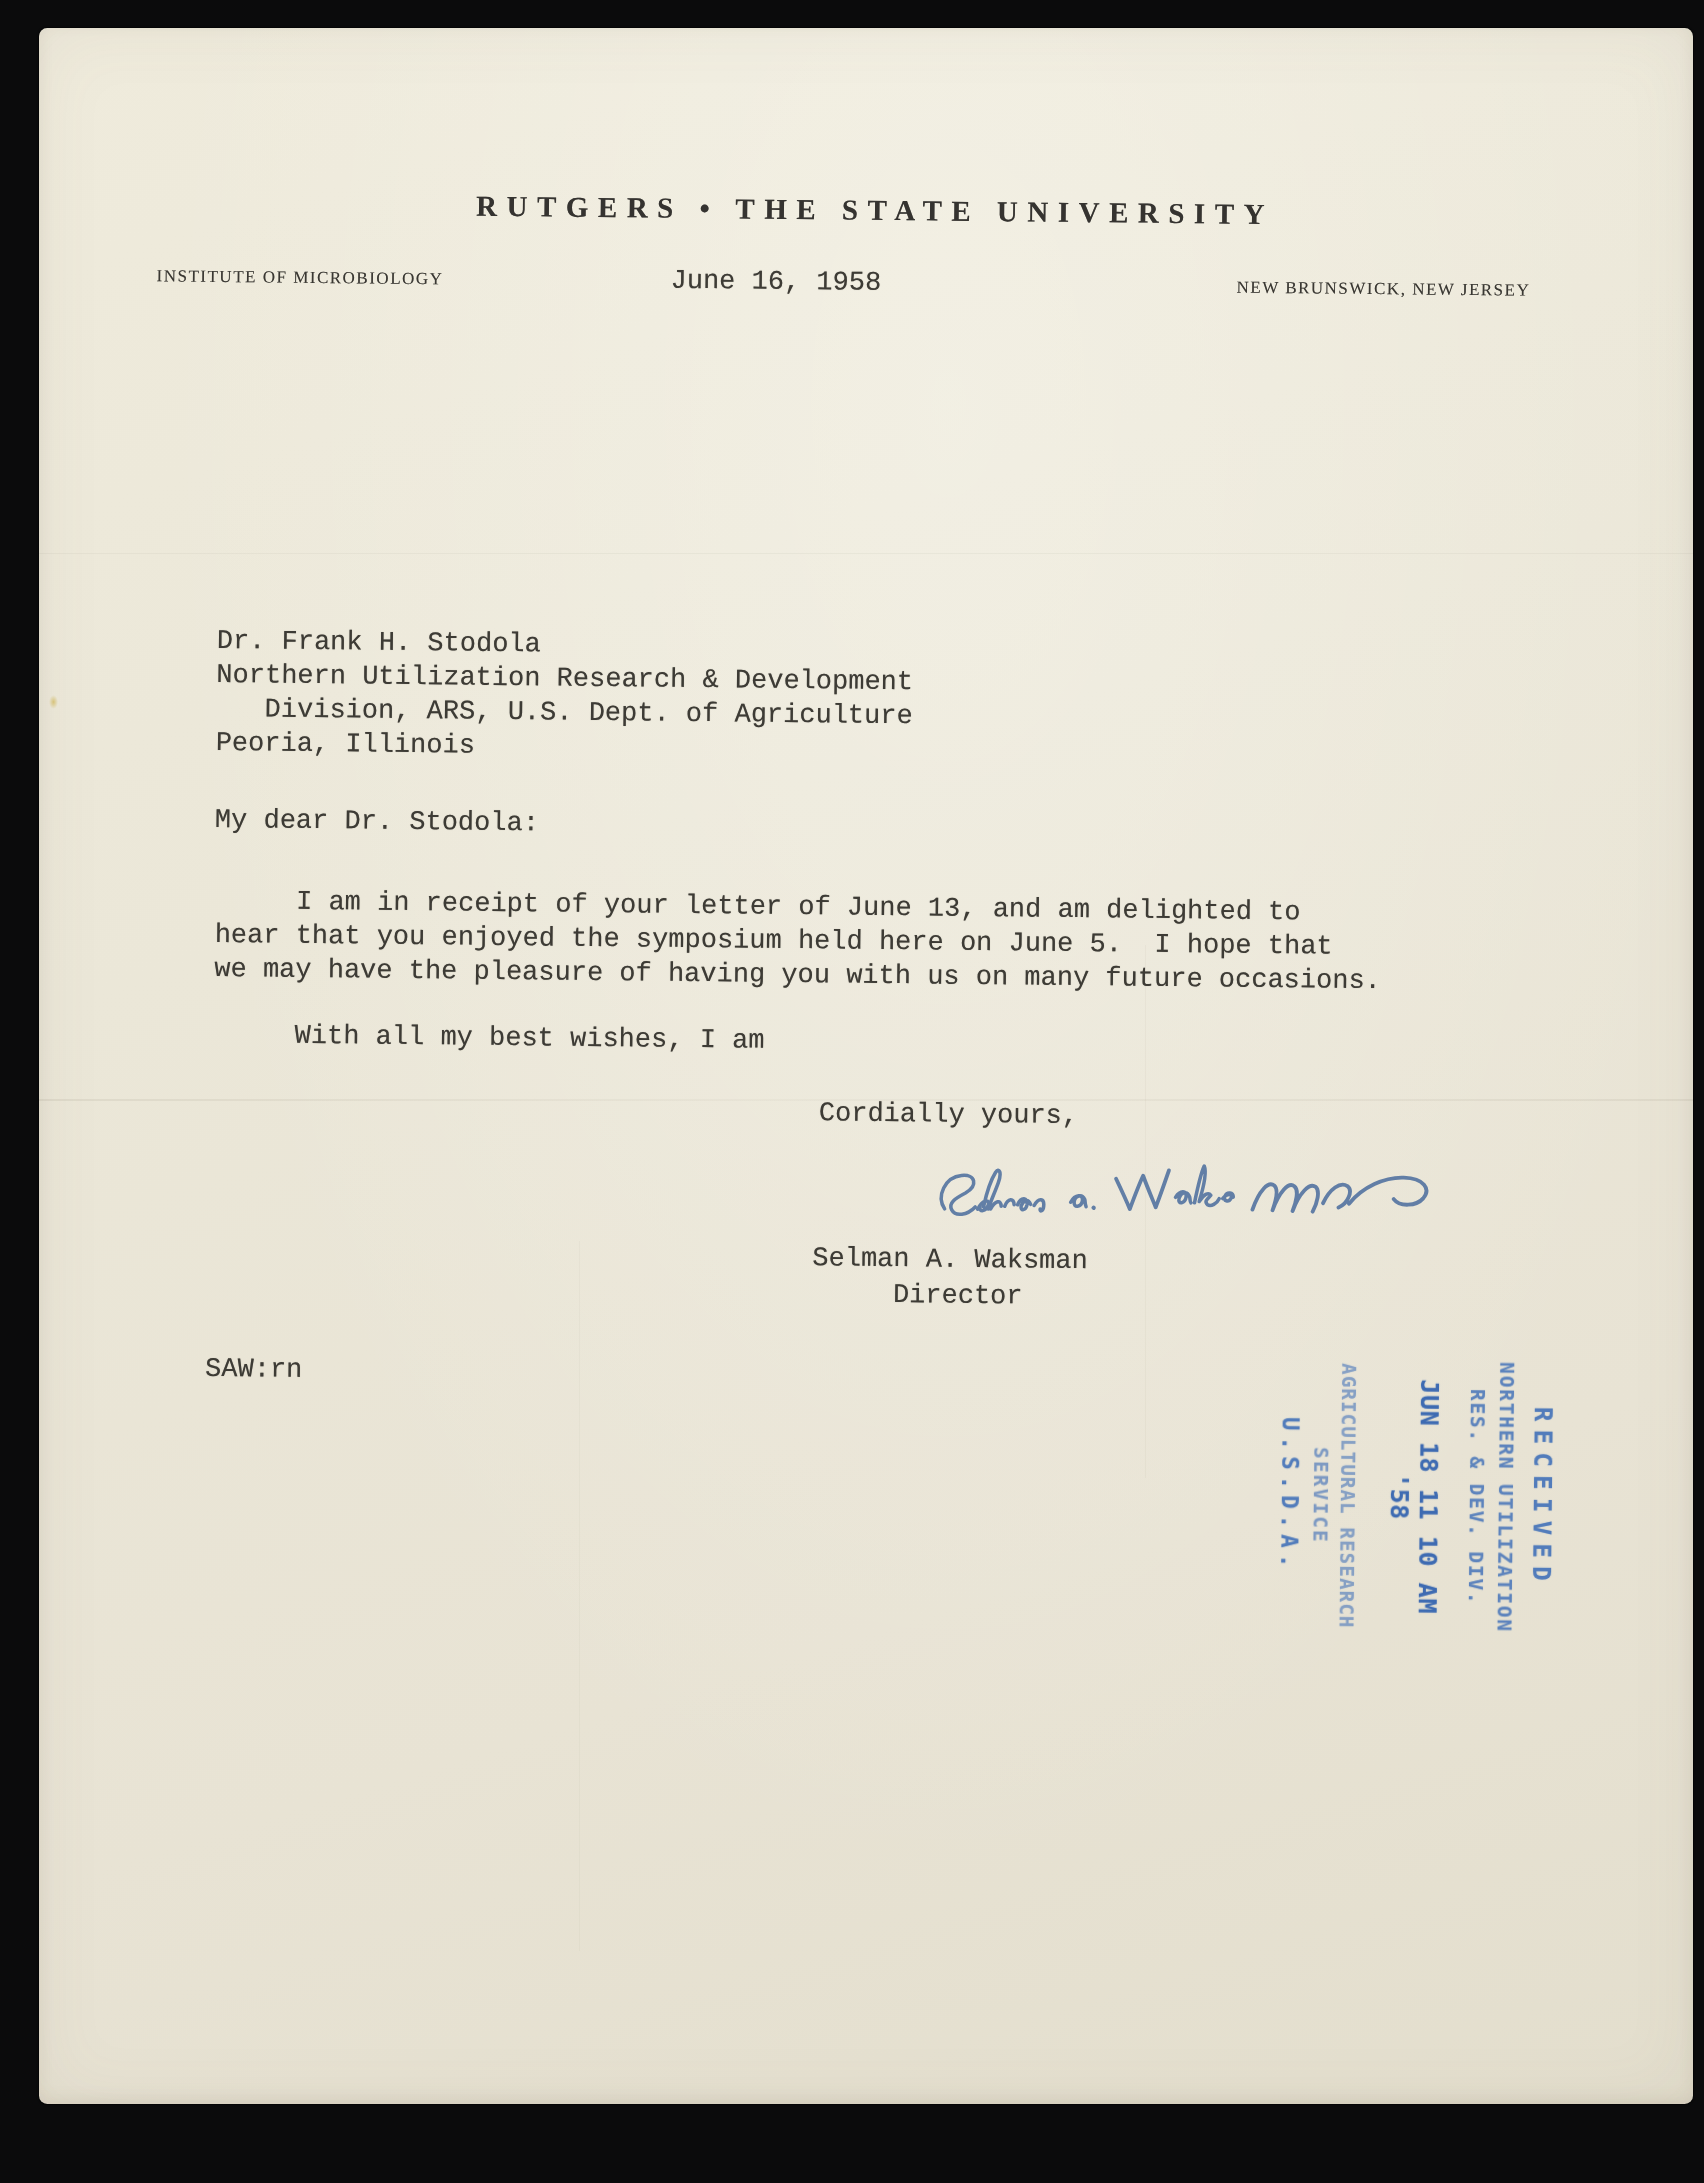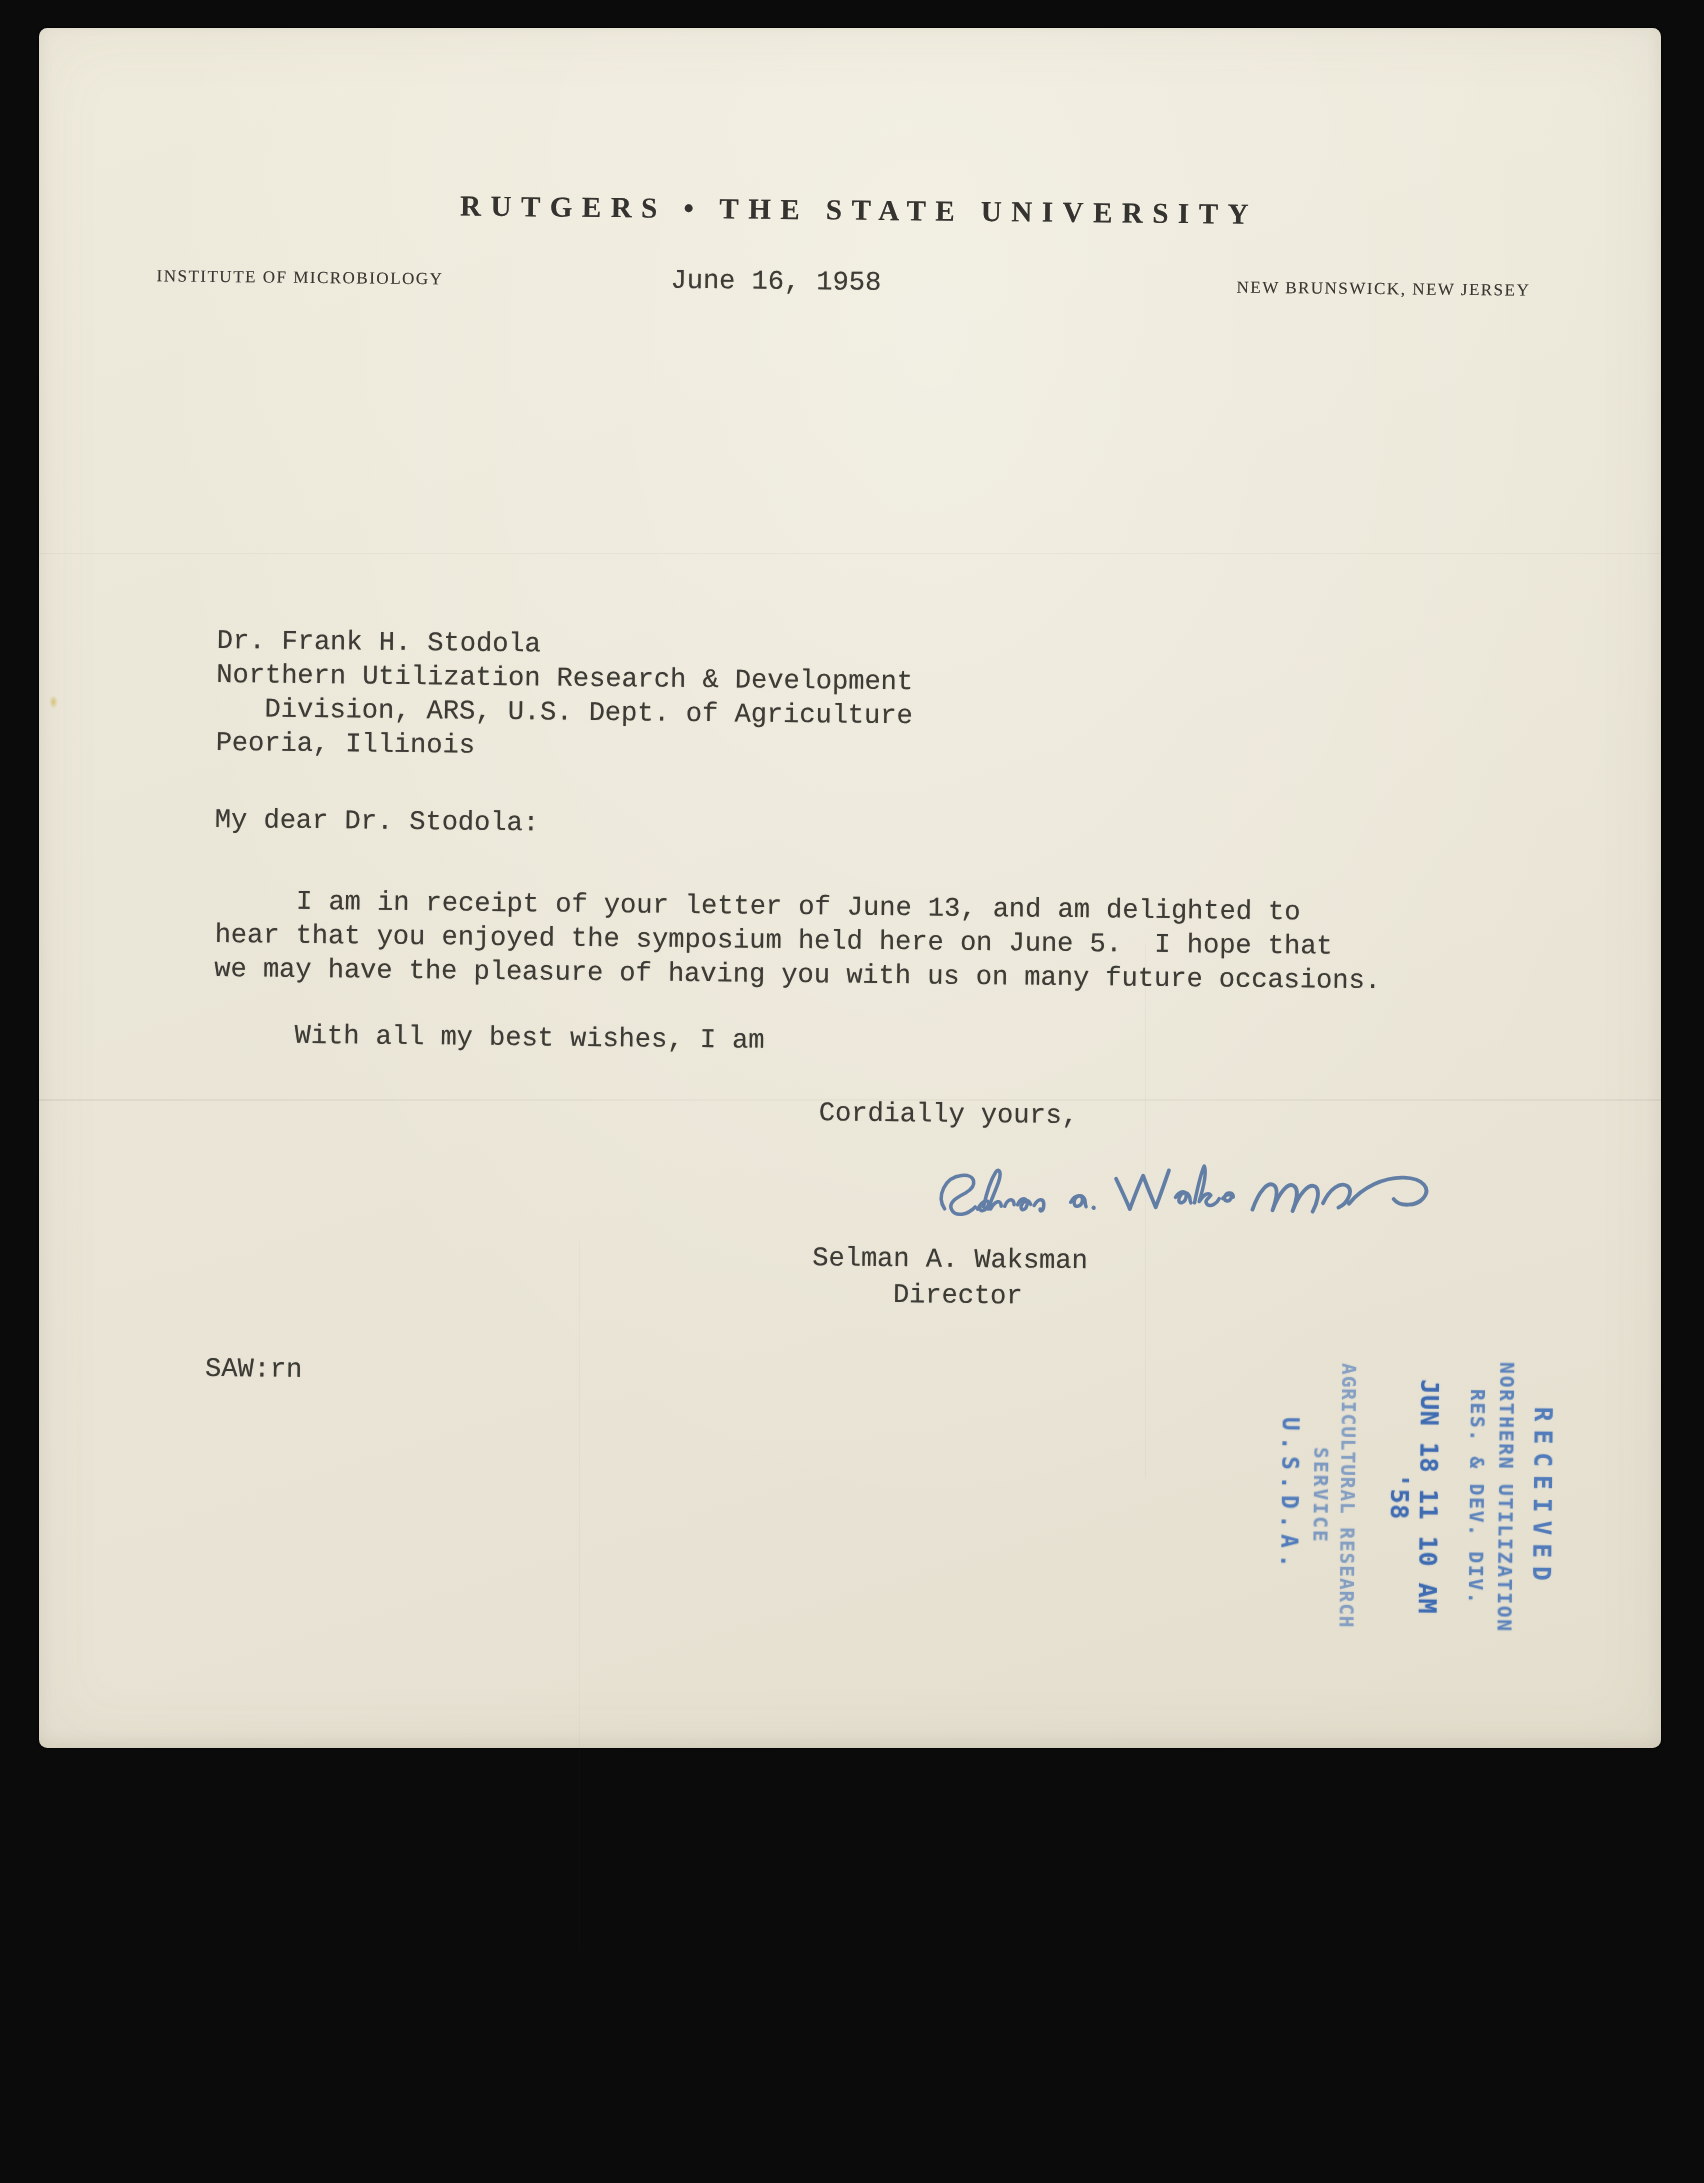--- a/index.html
+++ b/index.html
@@ -2,26 +2,27 @@
 <html style="font-size:9.5px"><head>
 <meta charset="utf-8">
 <style>
   html,body{margin:0;padding:0;}
   body{
     width:1704px;height:2183px;position:relative;overflow:hidden;
     background:#0b0b0c;
     font-family:"Liberation Sans",sans-serif;
   }
   .paper{
-    position:absolute;left:39px;top:28px;width:1622px;height:1720px;
+    position:absolute;left:39px;top:28px;width:1622px;height:2076px;
     background:
       radial-gradient(ellipse at 55% 18%, rgba(255,255,250,.30), rgba(255,255,250,0) 62%),
       linear-gradient(163deg,#efebdc 0%,#ebe7d8 38%,#e8e3d4 72%,#e3decd 100%);
     border-radius:8.3px;
     box-shadow:0 0 1.2px 0.6px rgba(0,0,0,.55), inset 0 -4.7px 15.4px rgba(105,92,66,.10), inset 0 0 71px rgba(120,105,80,.07);
+    padding-left:32px;
   }
   .content{position:absolute;inset:0;transform:rotate(0.6deg);transform-origin:178px 592px;}
 
   
   .typed{
     position:absolute;margin:0;
     font-family:"Liberation Mono","DejaVu Sans Mono",monospace;
     font-size:27px;line-height:34px;white-space:pre;
     color:#3d3b35;
     text-shadow:0 0 0.7px rgba(61,59,53,.5);

